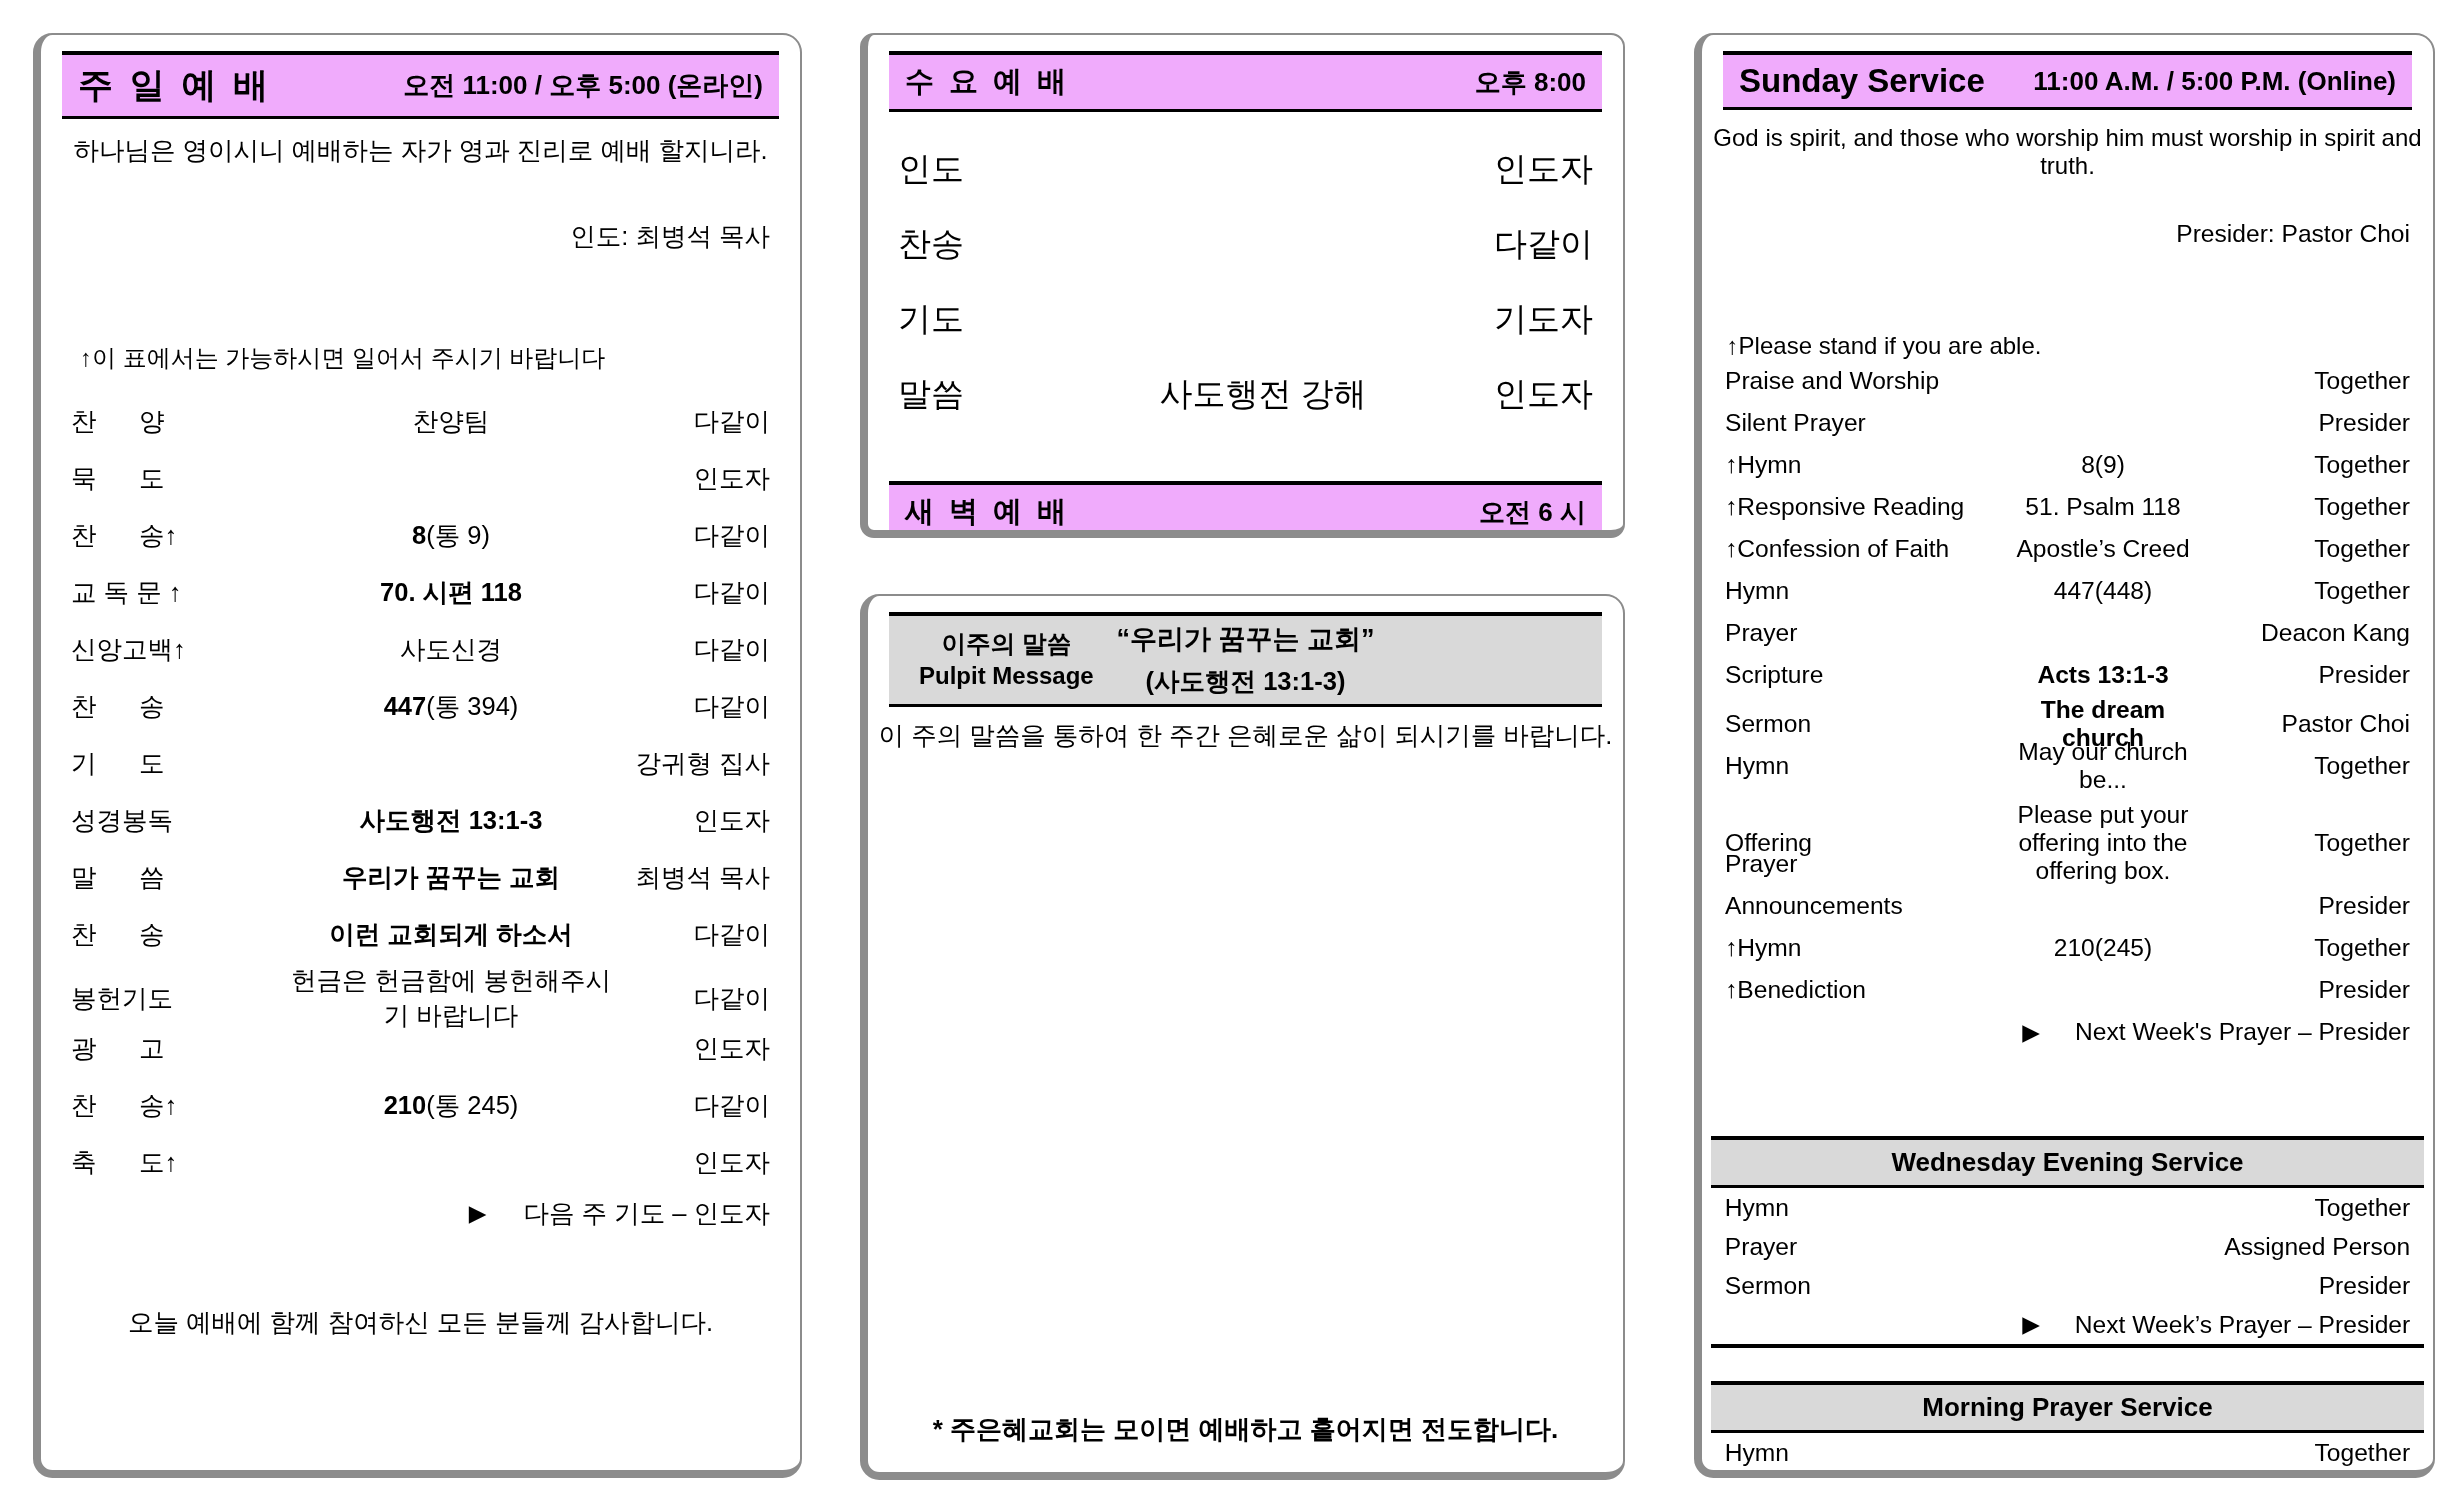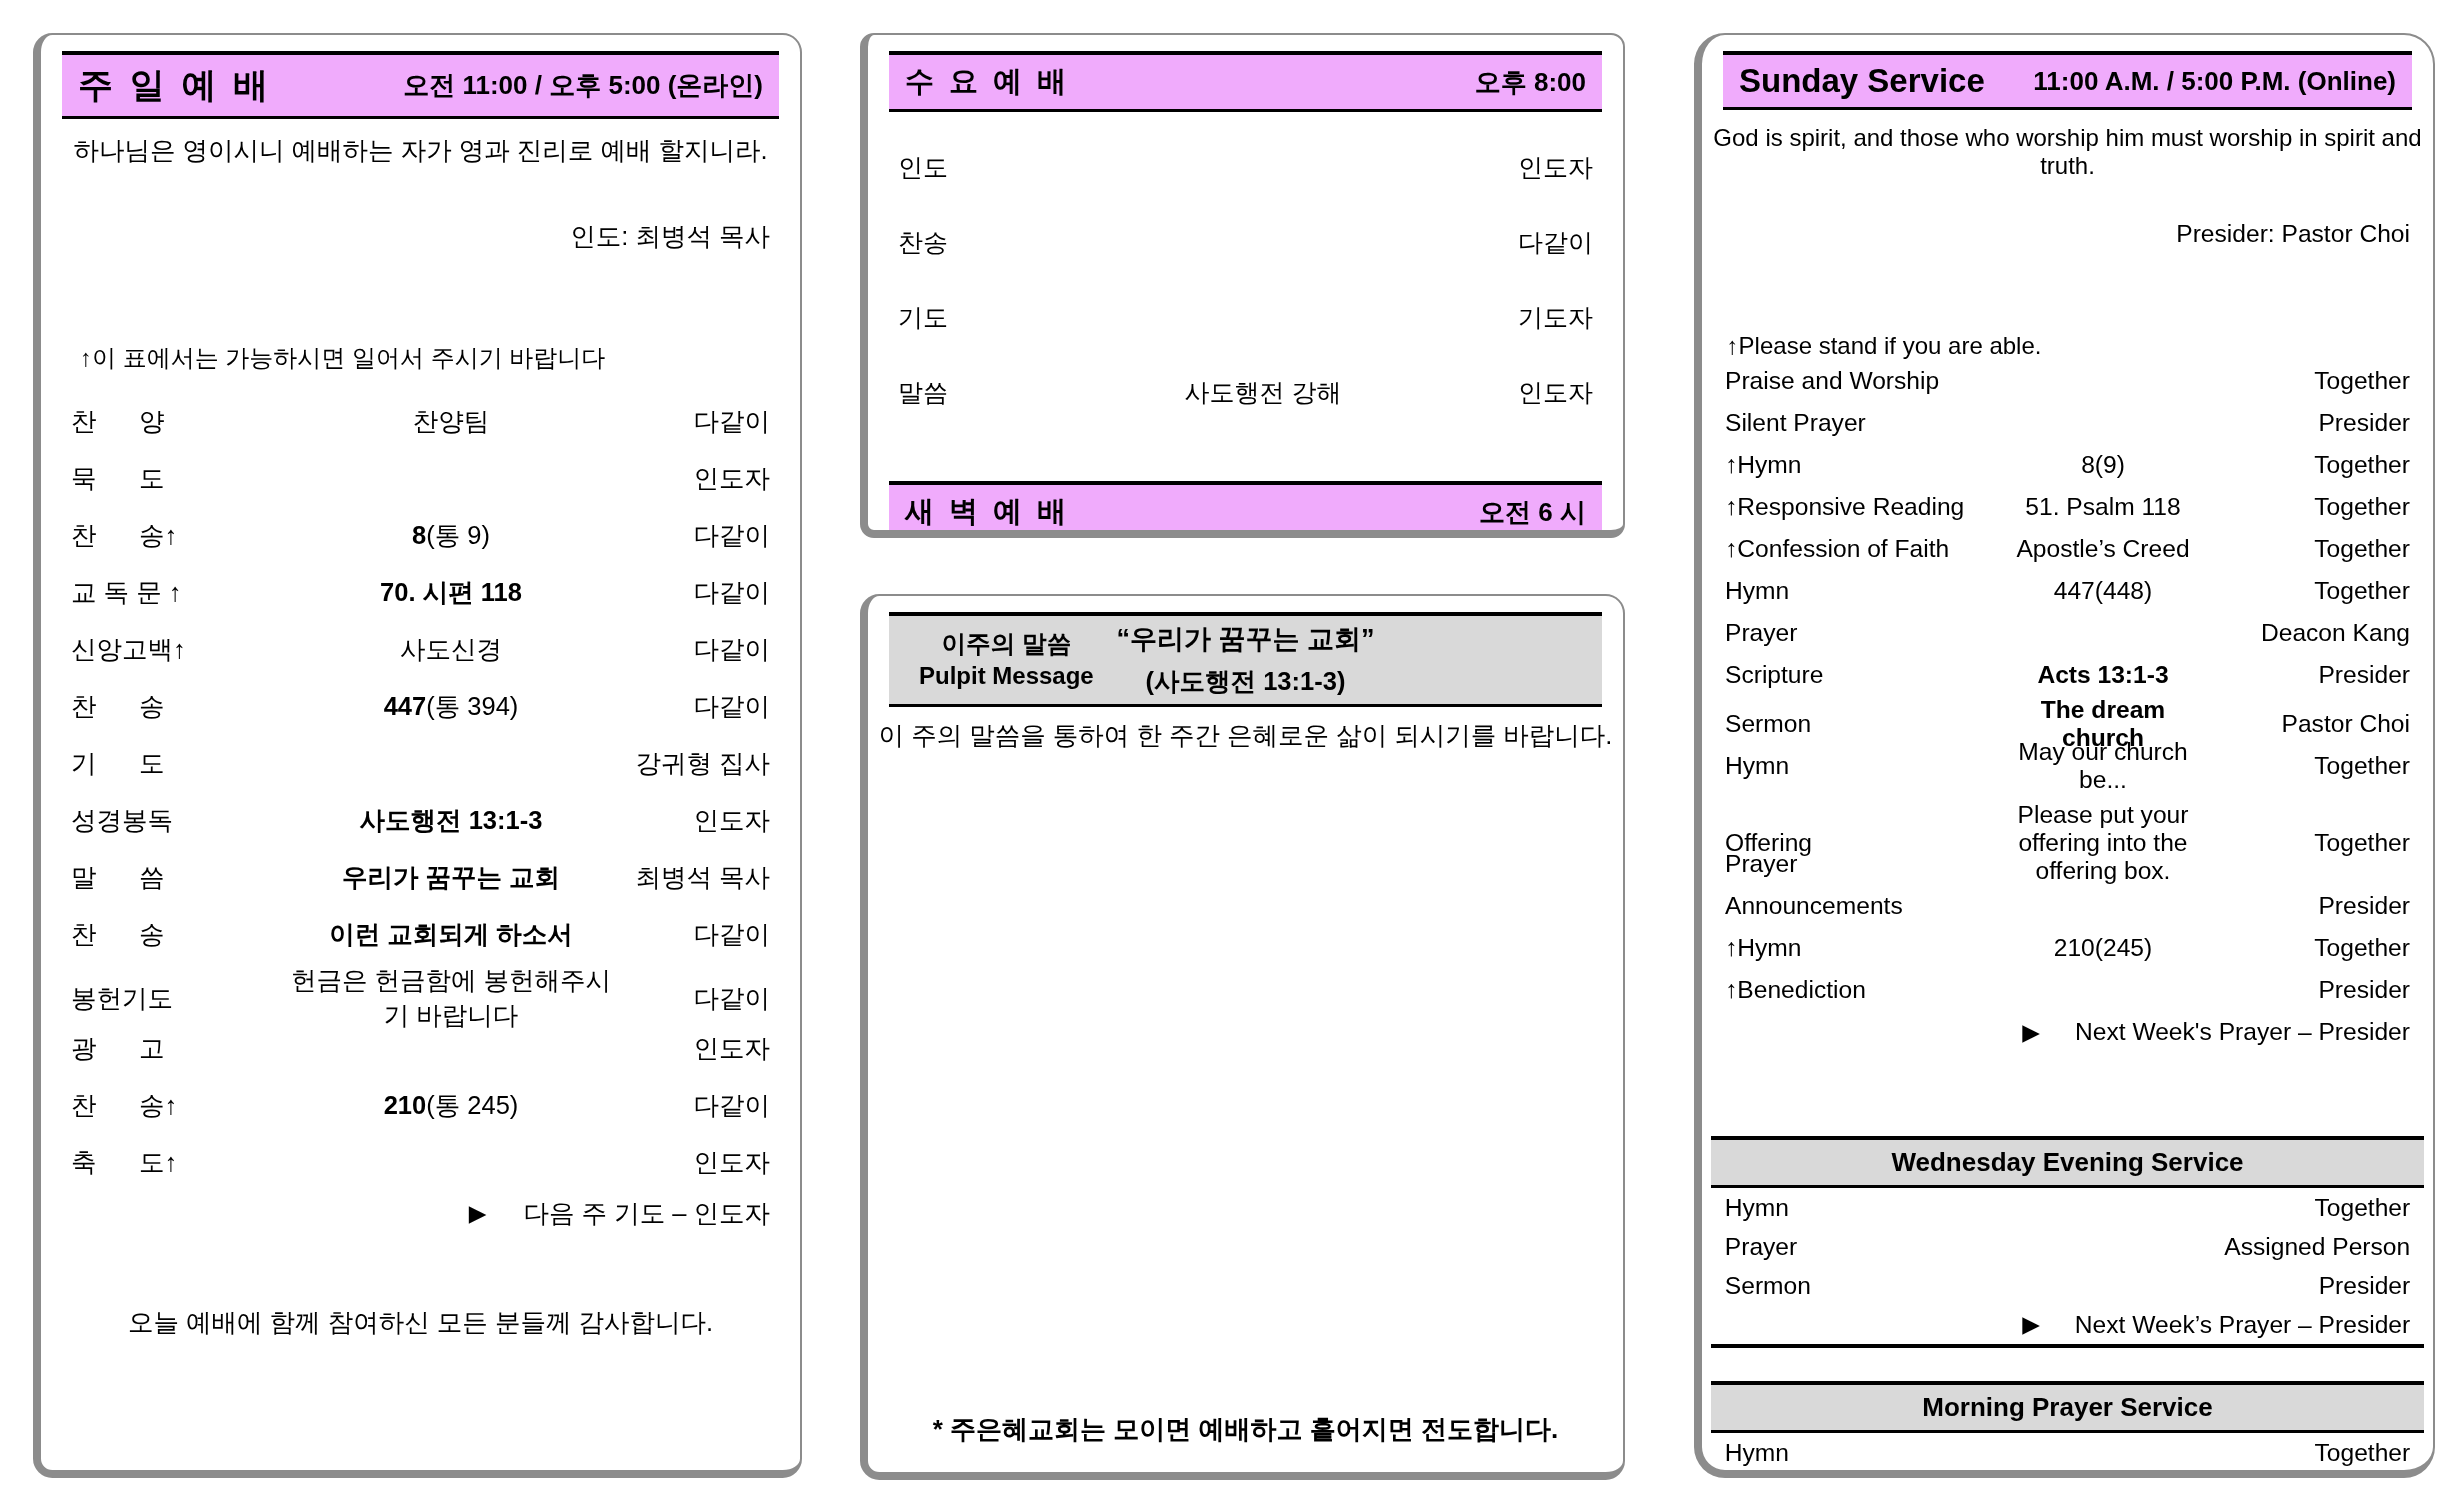--- a/index.html
+++ b/index.html
@@ -3,21 +3,21 @@
 <meta charset="utf-8">
 <style>
   * { margin:0; padding:0; box-sizing:border-box; }
   html,body { width:2462px; height:1495px; background:#ffffff; color:#000;
     font-family:"Liberation Sans","DejaVu Sans",sans-serif; }
   .panel { position:absolute; background:#fff; border:2.6px solid #8c8c8c;
     border-left-width:8px; border-bottom-width:8px; border-radius:19.3px; overflow:hidden; }
   .panel-left   { left:33px;  top:33px;  width:769px; height:1445px; }
   .panel-midtop { left:860px; top:33px;  width:765px; height:505px;border-radius:14px; }
   .panel-midbot { left:860px; top:594px; width:765px; height:886px; display:flex; flex-direction:column; }
-  .panel-right  { left:1694px;top:33px;  width:741px; height:1445px;border-radius:31px; }
+  .panel-right  { left:1694px;top:33px;  width:741px; height:1445px; }
 
   .hdr { display:flex; justify-content:space-between; align-items:center;
     background:#f0abfc; border-top:4.4px solid #000; border-bottom:3.5px solid #000;
     margin:16px 21px 0 21px; padding:7px 16px; }
   .hdr .t { font-weight:bold; font-size:35px; letter-spacing:3.5px; }
   .hdr .tm { font-weight:bold; font-size:26px; }
   .panel-midtop .hdr .t, .dawn-hdr .t { font-size:29px; }
   .panel-right .hdr .t { font-size:33px; letter-spacing:0; }
 
   .verse { text-align:center; font-size:25.5px; margin-top:14px; }
@@ -33,21 +33,21 @@
   .kitem { text-align:center; }
   .kitem b { font-weight:bold; }
   .kwho { text-align:right; }
 
   .nextline { display:flex; justify-content:flex-end; align-items:center; gap:37px;
     font-size:25.5px; height:44px; padding-right:30px; }
   .tri { font-size:23px; }
   .thanks { text-align:center; font-size:25.5px; margin-top:70px; }
 
   .mrows { margin-top:8.8px; padding:0 30px; }
-  .mrow { display:grid; grid-template-columns:193px 1fr 158px; align-items:center; height:40px; font-size:25px;margin-top:35px; }
+  .mrow { display:grid; grid-template-columns:193px 1fr 158px; align-items:center; height:40px; font-size:33px;margin-top:35px; }
   .dawn-hdr { margin-top:69px; }
 
   .pulpit-hdr { position:relative; background:#d9d9d9; border-top:4.4px solid #000; border-bottom:3.5px solid #000;
     margin:16px 21px 0 21px; height:95px; display:flex; flex-direction:column; justify-content:center; text-align:center; }
   .pulpit-label { position:absolute; left:30px; top:50%; transform:translateY(-50%); text-align:center; line-height:1.3; }
   .pulpit-label .ko { font-weight:bold; font-size:24.6px; }
   .pulpit-label .en { font-weight:bold; font-size:24px; }
   .pulpit-title { font-weight:bold; font-size:27px; }
   .pulpit-ref { font-weight:bold; font-size:25.5px; margin-top:7px; }
   .blessing { text-align:center; font-size:25.5px; margin-top:10.6px; }

